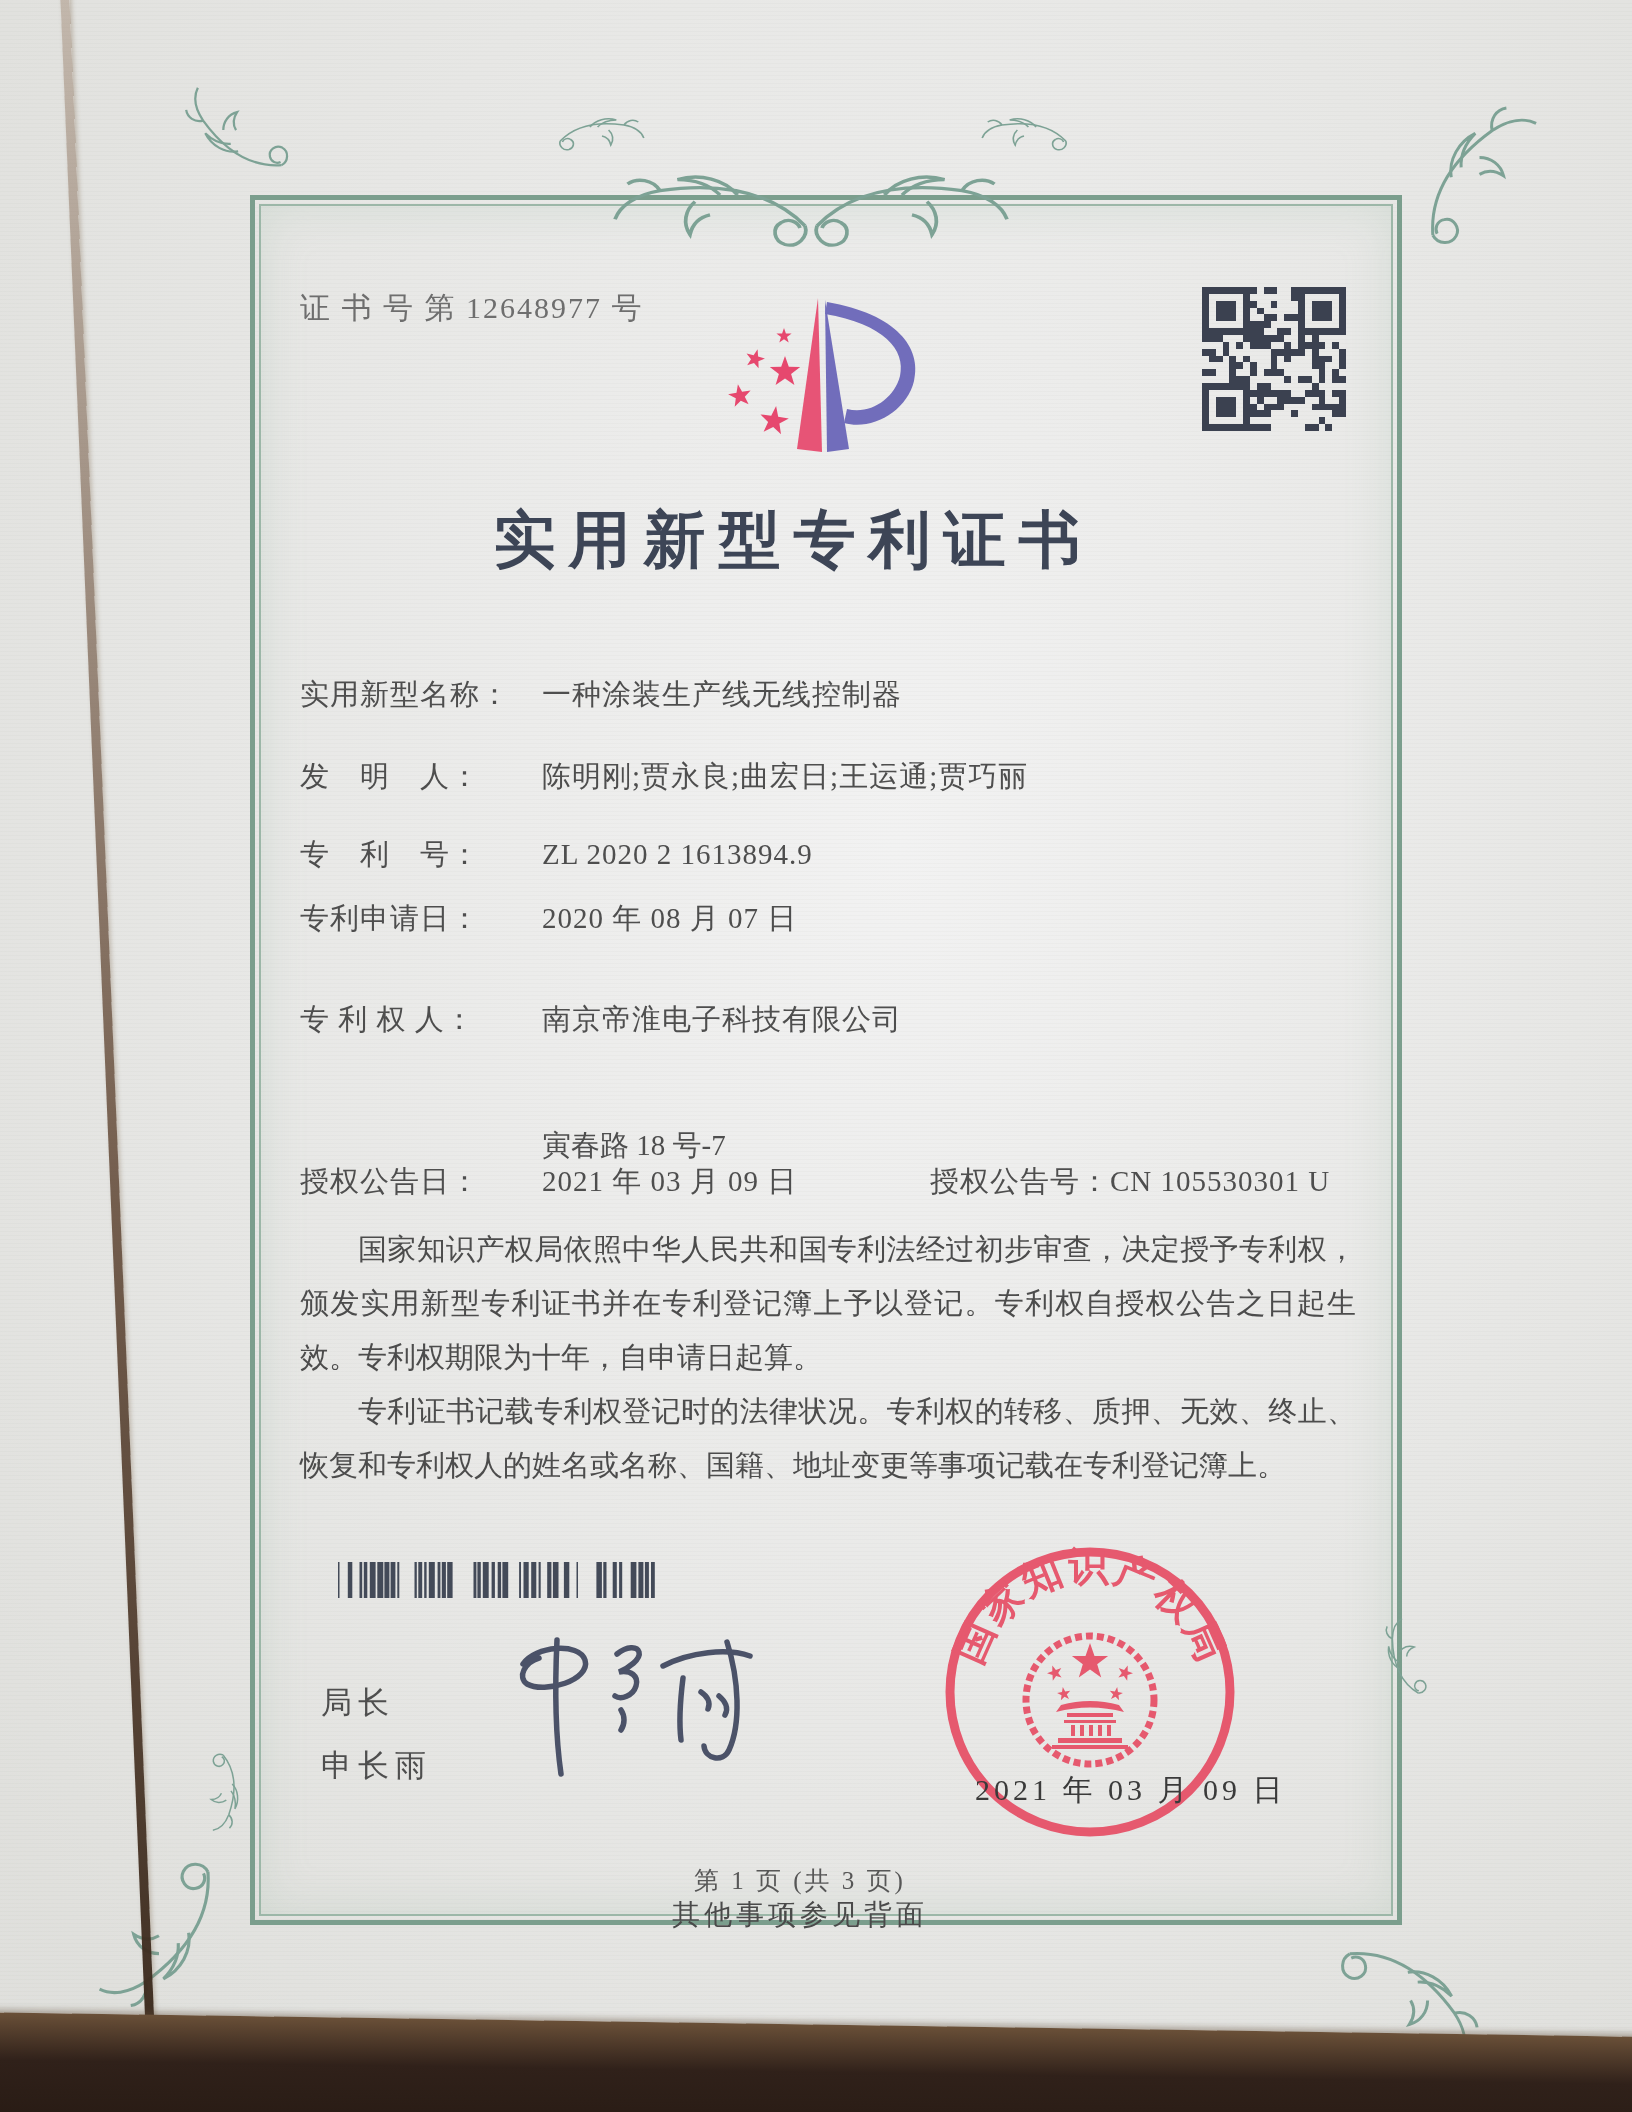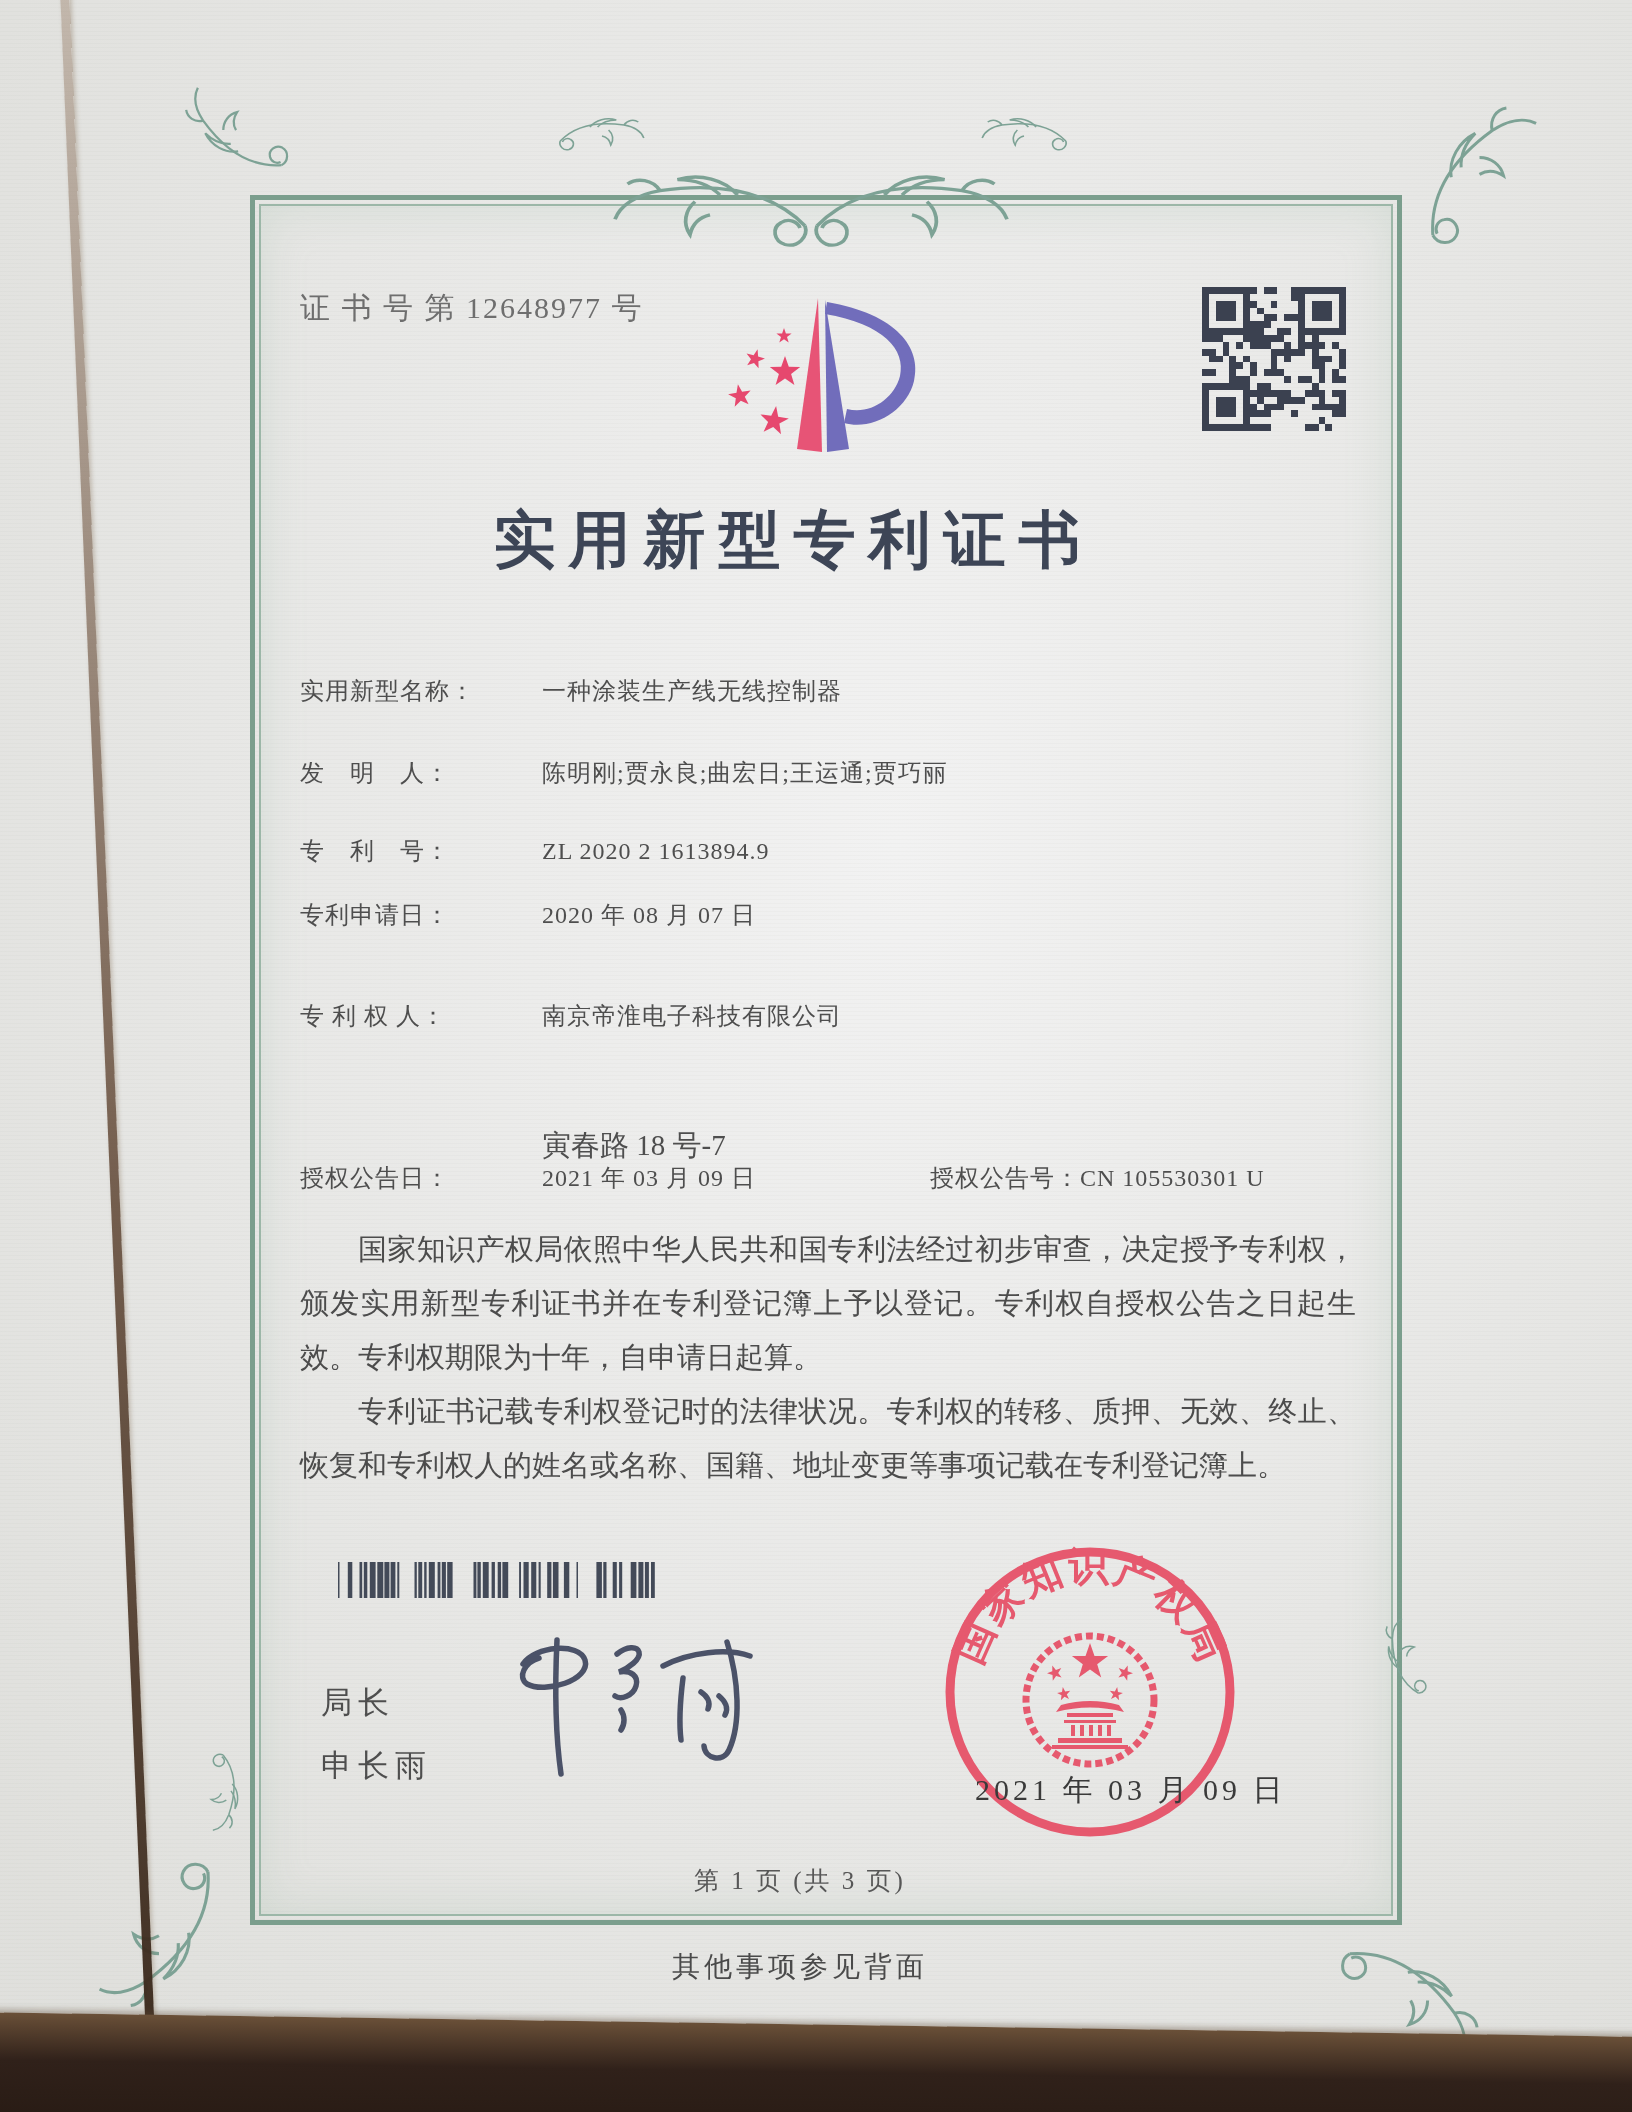--- a/index.html
+++ b/index.html
@@ -25,35 +25,35 @@
     border:5px solid #7b9e8d;}
   .frame-inner{position:absolute;inset:4px;border:2px solid #9cb7a8;
     box-shadow:inset 0 0 46px rgba(145,180,160,.22);}
   .ornaments{position:absolute;left:0;top:0;width:1632px;height:2112px;z-index:2;color:#7da295;pointer-events:none;}
   
   .cert-no{position:absolute;left:300px;top:288px;z-index:3;font-size:30px;letter-spacing:2px;color:#6e6e6e;}
   .logo{position:absolute;left:660px;top:268px;width:320px;height:230px;z-index:3;}
   .qr{position:absolute;left:1202px;top:287px;width:144px;height:144px;z-index:3;}
   .title{position:absolute;left:250px;top:498px;width:1087px;z-index:3;margin:0;
     text-align:center;font-size:62px;font-weight:bold;letter-spacing:13px;color:#3d4556;}
-  .field{position:absolute;left:300px;width:1080px;z-index:3;font-size:24px;color:#4e4e4e;white-space:nowrap;}
+  .field{position:absolute;left:300px;width:1080px;z-index:3;font-size:29px;color:#4e4e4e;white-space:nowrap;}
   .flabel{display:inline-block;min-width:242px;letter-spacing:1px;}
   .fvalue{letter-spacing:1px;}
   .addr2{position:absolute;left:542px;z-index:3;font-size:29px;color:#4e4e4e;}
   .field .pair2{position:absolute;left:630px;top:0;}
   .paras{position:absolute;left:300px;top:1222px;width:1056px;z-index:3;
     font-size:29px;line-height:54px;color:#4c4c4c;text-align:justify;}
   .paras p{margin:0;text-indent:2em;}
   .barcode{position:absolute;left:338px;top:1562px;width:322px;height:36px;z-index:3;}
   .signer{position:absolute;left:321px;z-index:3;font-size:31px;letter-spacing:6px;color:#4e4e4e;}
   .signature{position:absolute;left:505px;top:1632px;width:280px;height:160px;z-index:4;}
   .seal{position:absolute;left:940px;top:1542px;width:300px;height:300px;z-index:4;opacity:.9;}
   .seal-date{position:absolute;left:975px;top:1770px;z-index:5;font-size:30px;letter-spacing:4px;color:#3a3a3a;}
   .page-num{position:absolute;left:250px;top:1864px;width:1100px;z-index:3;text-align:center;font-size:25px;letter-spacing:3px;color:#575757;}
-  .back-note{position:absolute;left:250px;top:1948px;width:1100px;z-index:3;text-align:center;font-size:28px;letter-spacing:4px;color:#4a4a4a;}
+  .back-note{position:absolute;left:250px;top:1896px;width:1100px;z-index:3;text-align:center;font-size:28px;letter-spacing:4px;color:#4a4a4a;}
 </style>
 </head>
 <body>
 
 <div class="page">
 
   <div class="frame">
     <div class="frame-inner"></div>
   </div>
 

